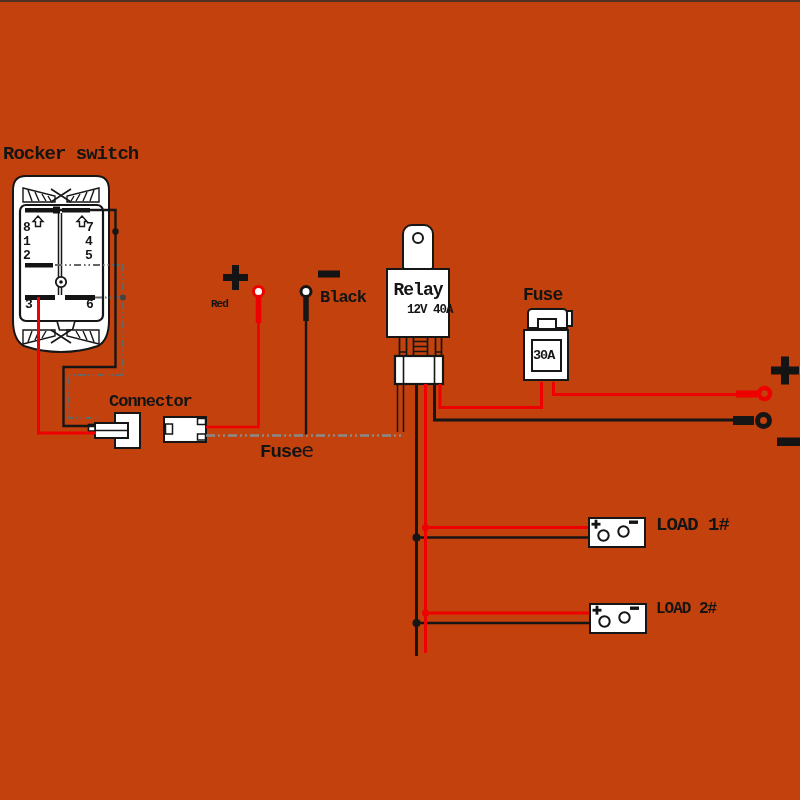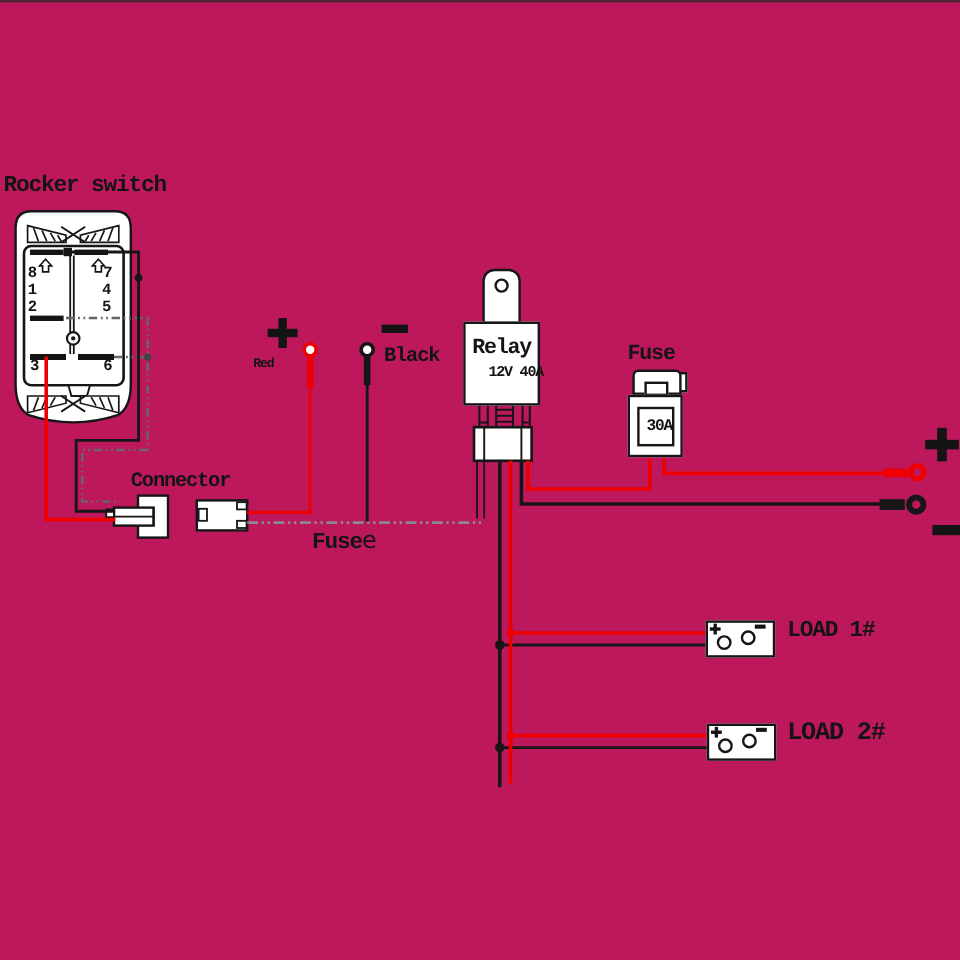--- a/index.html
+++ b/index.html
@@ -1,17 +1,17 @@
 <!DOCTYPE html>
 <html><head>
 <meta charset="utf-8">
 <style>
   html,body{margin:0;padding:0;background:#fff;}
   *{box-sizing:border-box;}
-  .canvas{position:relative;width:800px;height:800px;background:#be185d;overflow:hidden;
+  .canvas{position:relative;width:800px;height:800px;background:#c2410c;overflow:hidden;
           font-family:"Liberation Mono","DejaVu Sans Mono",monospace;color:#141414;}
   .txt{position:absolute;font-weight:700;white-space:nowrap;letter-spacing:-1px;color:#141414;}
   .abs{position:absolute;}
   svg{position:absolute;overflow:visible;}
   .pin{position:absolute;width:12px;font-size:13px;font-weight:700;text-align:center;line-height:14px;}
   .box{position:absolute;background:#fff;border:2px solid #161616;}
   .top-edge{position:absolute;left:0;top:0;width:800px;height:2px;background:#2b2b2b;opacity:.75;}
 </style>
 </head>
 <body>
@@ -153,21 +153,21 @@
   <div class="box" style="left:386px;top:268px;width:64px;height:70px;border-width:2.2px;text-align:center;">
     <div class="txt" style="position:static;font-size:18px;margin-top:10px;">Relay</div>
     <div class="txt" style="position:static;font-size:12.5px;margin-top:3px;letter-spacing:-1px;padding-left:19px;">12V 40A</div>
   </div>
 
   <div class="box" style="left:565px;top:310px;width:8px;height:17px;"></div>
   <div class="box" style="left:527px;top:308px;width:41px;height:23px;border-bottom-width:4px;border-radius:5px 5px 1px 1px;">
     <div class="abs" style="left:8px;top:8px;width:20px;height:12px;border:2px solid #161616;background:#fff;"></div>
   </div>
   <div class="box" style="left:523px;top:329px;width:46px;height:52px;border-width:2.2px;">
-    <div class="abs" style="left:6px;top:8px;width:31px;height:33px;border:2.2px solid #161616;background:#fff;text-align:right;font-family:Liberation Mono, monospace;">
+    <div class="abs" style="left:6px;top:8px;width:31px;height:33px;border:2.2px solid #161616;background:#fff;text-align:left;font-family:Liberation Mono, monospace;">
       <div class="txt" style="position:static;font-size:13.5px;line-height:29px;">30A</div>
     </div>
   </div>
 
   <div class="box" style="left:588px;top:517px;width:58px;height:31px;border-width:2.4px;">
     <svg style="left:-2px;top:-2px;" width="58" height="31" viewBox="0 0 58 31">
       <g fill="#141414" aria-label="+">
         <rect x="3.5" y="5.8" width="9" height="2.8"></rect>
           <rect x="6.6" y="2.7" width="2.8" height="9"></rect>
       </g>
@@ -187,15 +187,15 @@
       <rect x="41" y="3.5" width="9" height="3.4" fill="#141414" aria-label="−"></rect>
     </svg>
   </div>
 
   <div class="txt" style="left:109px;top:392px;font-size:17px;">Connector</div>
   <div class="txt" style="left:211px;top:298px;font-size:11px;">Red</div>
   <div class="txt" style="left:320px;top:288px;font-size:17px;">Black</div>
   <div class="txt" style="left:260px;top:438px;font-size:19px;"><span>Fuse</span><span style="font-family:'DejaVu Sans','Liberation Sans',sans-serif;font-weight:400;font-size:20px;">e</span></div>
   <div class="txt" style="left:523px;top:285px;font-size:18px;">Fuse</div>
   <div class="txt" style="left:656px;top:514px;font-size:19px;">LOAD 1#</div>
-  <div class="txt" style="left:656px;top:600px;font-size:21px;text-align:right;">LOAD 2#</div>
+  <div class="txt" style="left:656px;top:600px;font-size:16px;text-align:right;">LOAD 2#</div>
 
 </div>
 
 </body></html>

